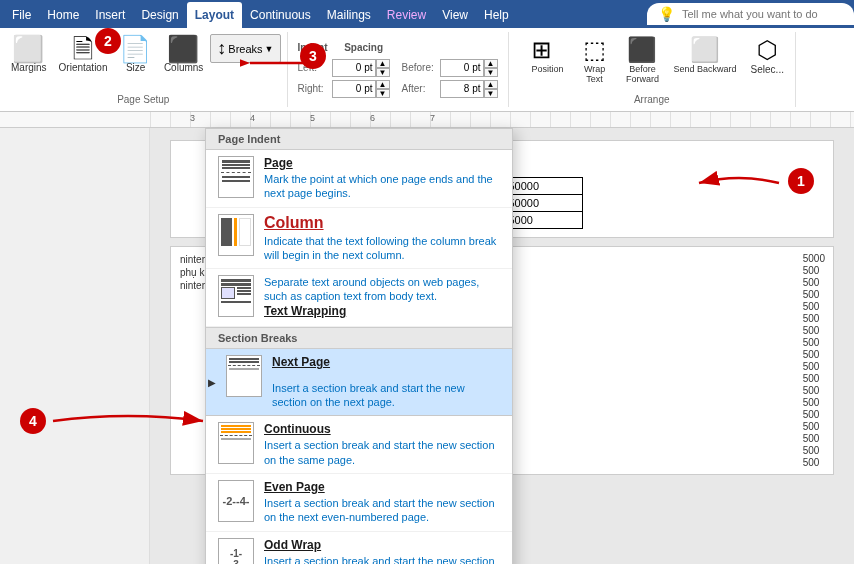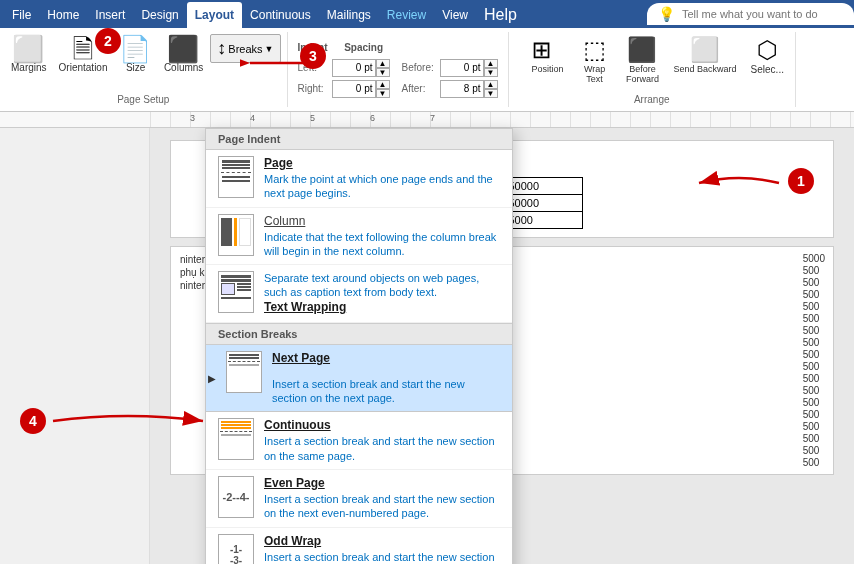--- a/index.html
+++ b/index.html
@@ -10,23 +10,23 @@
 
 <div>
   <div style="display:flex; background:#2b5797; height:28px; align-items:flex-end; padding-left:4px;">
     <button style="padding:4px 8px;font-size:12px;color:#fff;cursor:pointer;background:transparent;border:none;height:26px;">File</button>
     <button style="padding:4px 8px;font-size:12px;color:#fff;cursor:pointer;background:transparent;border:none;height:26px;">Home</button>
     <button style="padding:4px 8px;font-size:12px;color:#fff;cursor:pointer;background:transparent;border:none;height:26px;">Insert</button>
     <button style="padding:4px 8px;font-size:12px;color:#fff;cursor:pointer;background:transparent;border:none;height:26px;">Design</button>
     <button style="padding:4px 8px;font-size:12px;color:#fff;cursor:pointer;background:#fff;color:#2b5797;border-top-left-radius:3px;border-top-right-radius:3px;border:none;height:26px;font-weight:600;">Layout</button>
     <button style="padding:4px 8px;font-size:12px;color:#fff;cursor:pointer;background:transparent;border:none;height:26px;">Continuous</button>
     <button style="padding:4px 8px;font-size:12px;color:#fff;cursor:pointer;background:transparent;border:none;height:26px;">Mailings</button>
-    <button style="padding:4px 8px;font-size:12px;color:#7dd3fc;cursor:pointer;background:transparent;border:none;height:26px;">Review</button>
+    <button style="padding:4px 8px;font-size:12px;color:#f0abfc;cursor:pointer;background:transparent;border:none;height:26px;">Review</button>
     <button style="padding:4px 8px;font-size:12px;color:#fff;cursor:pointer;background:transparent;border:none;height:26px;">View</button>
-    <button style="padding:4px 8px;font-size:16px;color:#fff;cursor:pointer;background:transparent;border:none;height:26px;">Help</button>
+    <button style="padding:4px 8px;font-size:12px;color:#fff;cursor:pointer;background:transparent;border:none;height:26px;">Help</button>
 
     <div style="display:flex;align-items:center;margin-left:auto;padding:0 12px;gap:6px;background:#fff;border-top-left-radius:12px;border-top-right-radius:12px;height:22px;margin-bottom:3px;">
       <span style="color:#ffc000;font-size:14px;">💡</span>
       <input type="text" style="border: none; outline: none; font-size: 11px; color: rgb(136, 136, 136); width: 160px;" placeholder="Tell me what you want to do">
     </div>
   </div>
 
   <div style="background:#fff;border-bottom:1px solid #c8c8c8;display:flex;align-items:stretch;height:84px;padding:4px 0;position:relative;">
 
     <div style="display:flex;flex-direction:column;padding:2px 6px;border-right:1px solid #e0e0e0;">
@@ -232,21 +232,21 @@
 
     <div style="display:flex;align-items:flex-start;padding:6px 12px;cursor:pointer;gap:10px;border-bottom:1px solid #f0f0f0;">
       <div style="width:36px;height:42px;flex-shrink:0;border:1px solid #aaa;background:#fff;overflow:hidden;position:relative;">
         <div style="display:flex;gap:2px;margin:3px 2px;">
           <div style="flex:1;background:#555;height:28px;"></div>
           <div style="width:3px;background:#f90;height:28px;"></div>
           <div style="flex:1;background:#fff;border:1px solid #ddd;height:28px;"></div>
         </div>
       </div>
       <div>
-        <div style="font-size:12px;font-weight:400;color:#404040;text-decoration:underline;margin-bottom:2px;">Column</div>
+        <div style="font-size:16px;font-weight:700;color:#b91c1c;text-decoration:underline;margin-bottom:2px;">Column</div>
         <div style="font-size:11px;color:#0070c0;line-height:1.3;">Indicate that the text following the column break will begin in the next column.</div>
       </div>
     </div>
 
     <div style="display:flex;align-items:flex-start;padding:6px 12px;cursor:pointer;gap:10px;border-bottom:1px solid #f0f0f0;">
       <div style="width:36px;height:42px;flex-shrink:0;border:1px solid #aaa;background:#fff;overflow:hidden;position:relative;">
         <div style="height:3px;background:#555;margin:3px 2px 1px;"></div>
         <div style="height:3px;background:#555;margin:1px 2px;"></div>
         <div style="display:flex;gap:2px;margin:1px 2px;">
           <div style="height:12px;width:14px;border:1px solid #555;background:#e0e0ff;"></div>

